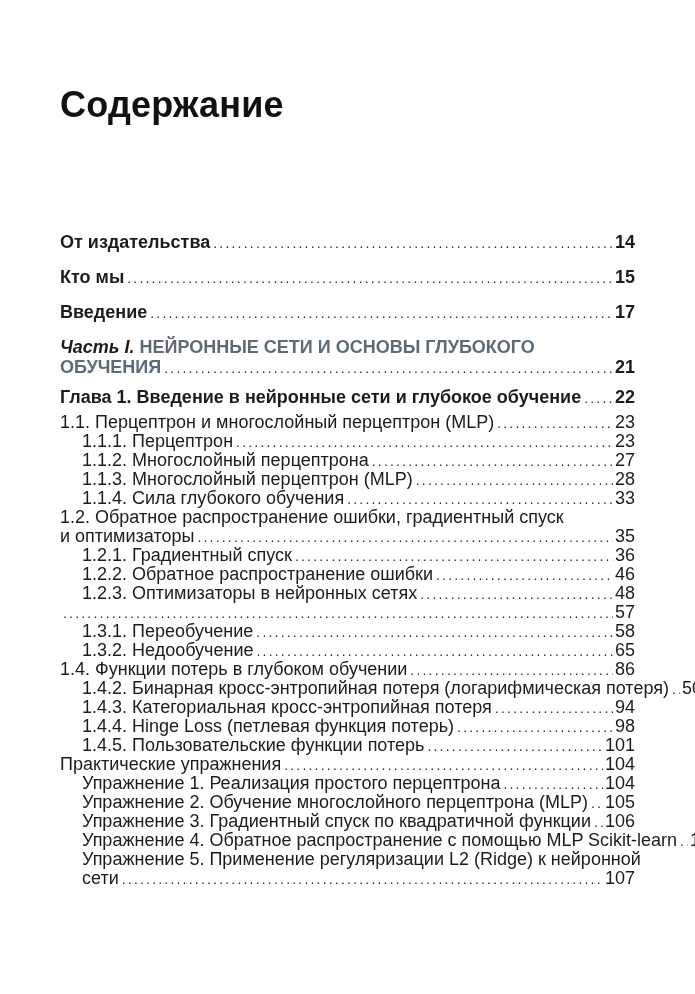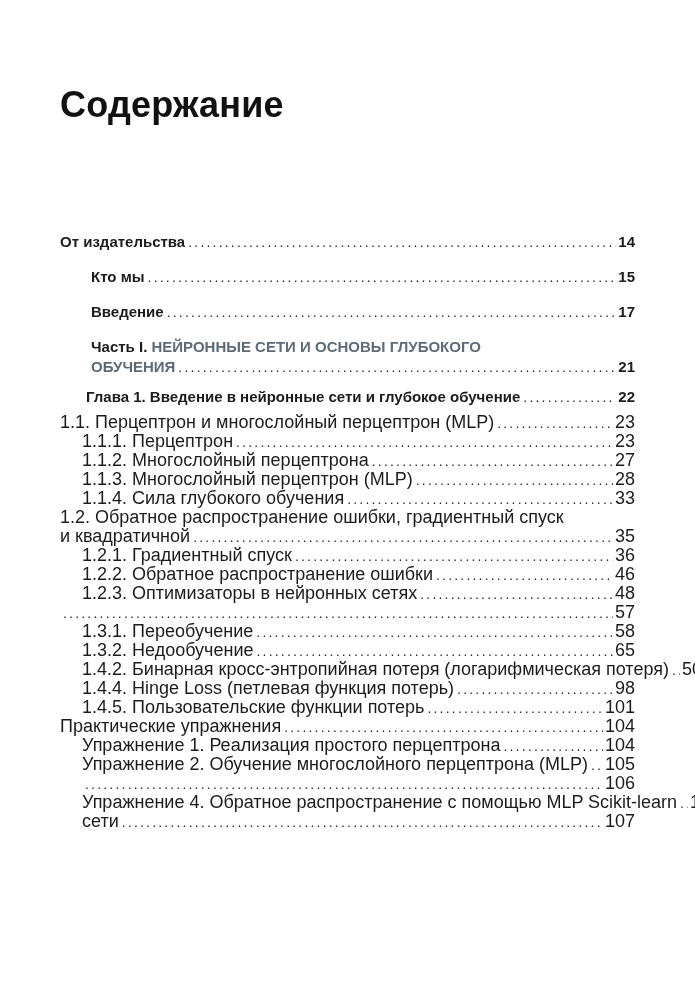--- a/index.html
+++ b/index.html
@@ -28,37 +28,37 @@
   .toc {
     margin-top: 106px;
   }
   .entry {
     font-size: 18px;
     line-height: 19px;
     font-weight: 400;
   }
   .entry.bold {
     font-weight: 700;
-    font-size: 15px;
+    font-size: 18px;
     line-height: 20px;
   }
   .entry.ind1 { padding-left: 22px; }
-  .entry.gap-lg { margin-top: 15px; margin-left: 31px; }
-  .entry.gap-md { margin-top: 10px; margin-left: 26px; }
+  .entry.gap-lg { margin-top: 15px; }
+  .entry.gap-md { margin-top: 10px; }
   .entry.gap-sm { margin-top: 6px; }
   .row {
     display: flex;
     align-items: baseline;
   }
   .txt {
     flex: 0 1 auto;
     white-space: nowrap;
   }
   .txt.accent { color: var(--part-accent, #5d6b76); }
-  .txt .prefix { color: var(--text, #1c1c1c); }
+  .txt .prefix { color: var(--text, #1c1c1c); font-style: italic; }
   .dots {
     flex: 1 1 auto;
     min-width: 8px;
     overflow: hidden;
     white-space: nowrap;
     margin: 0 2px 0 3px;
     height: 19px;
   }
   .dots::after {
     content: "......................................................................................................................................";
@@ -150,21 +150,21 @@
           <span class="txt">1.1.4. Сила глубокого обучения</span>
           <span class="dots"></span>
           <span class="pg">33</span>
         </div>
       </div>
       <div class="entry ind0">
         <div class="row">
           <span class="txt">1.2. Обратное распространение ошибки, градиентный спуск</span>
         </div>
         <div class="row">
-          <span class="txt">и квадратичной</span>
+          <span class="txt">и оптимизаторы</span>
           <span class="dots"></span>
           <span class="pg">35</span>
         </div>
       </div>
       <div class="entry ind1">
         <div class="row">
           <span class="txt">1.2.1. Градиентный спуск</span>
           <span class="dots"></span>
           <span class="pg">36</span>
         </div>
@@ -196,29 +196,43 @@
           <span class="pg">58</span>
         </div>
       </div>
       <div class="entry ind1">
         <div class="row">
           <span class="txt">1.3.2. Недообучение</span>
           <span class="dots"></span>
           <span class="pg">65</span>
         </div>
       </div>
+      <div class="entry ind0">
+        <div class="row">
+          <span class="txt">1.4. Функции потерь в глубоком обучении</span>
+          <span class="dots"></span>
+          <span class="pg">86</span>
+        </div>
+      </div>
       <div class="entry ind1">
         <div class="row">
           <span class="txt">1.4.2. Бинарная кросс-энтропийная потеря (логарифмическая потеря)</span>
           <span class="dots"></span>
           <span class="pg">50</span>
         </div>
       </div>
       <div class="entry ind1">
         <div class="row">
+          <span class="txt">1.4.3. Категориальная кросс-энтропийная потеря</span>
+          <span class="dots"></span>
+          <span class="pg">94</span>
+        </div>
+      </div>
+      <div class="entry ind1">
+        <div class="row">
           <span class="txt">1.4.4. Hinge Loss (петлевая функция потерь)</span>
           <span class="dots"></span>
           <span class="pg">98</span>
         </div>
       </div>
       <div class="entry ind1">
         <div class="row">
           <span class="txt">1.4.5. Пользовательские функции потерь</span>
           <span class="dots"></span>
           <span class="pg">101</span>
@@ -240,32 +254,36 @@
       </div>
       <div class="entry ind1">
         <div class="row">
           <span class="txt">Упражнение 2. Обучение многослойного перцептрона (MLP)</span>
           <span class="dots"></span>
           <span class="pg">105</span>
         </div>
       </div>
       <div class="entry ind1">
         <div class="row">
+          <span class="txt">Упражнение 3. Градиентный спуск по квадратичной функции</span>
           <span class="dots"></span>
           <span class="pg">106</span>
         </div>
       </div>
       <div class="entry ind1">
         <div class="row">
           <span class="txt">Упражнение 4. Обратное распространение с помощью MLP Scikit-learn</span>
           <span class="dots"></span>
           <span class="pg">107</span>
         </div>
       </div>
       <div class="entry ind1">
+        <div class="row">
+          <span class="txt">Упражнение 5. Применение регуляризации L2 (Ridge) к нейронной</span>
+        </div>
         <div class="row">
           <span class="txt">сети</span>
           <span class="dots"></span>
           <span class="pg">107</span>
         </div>
       </div>
     </div>
 </div>
 
 </body></html>

